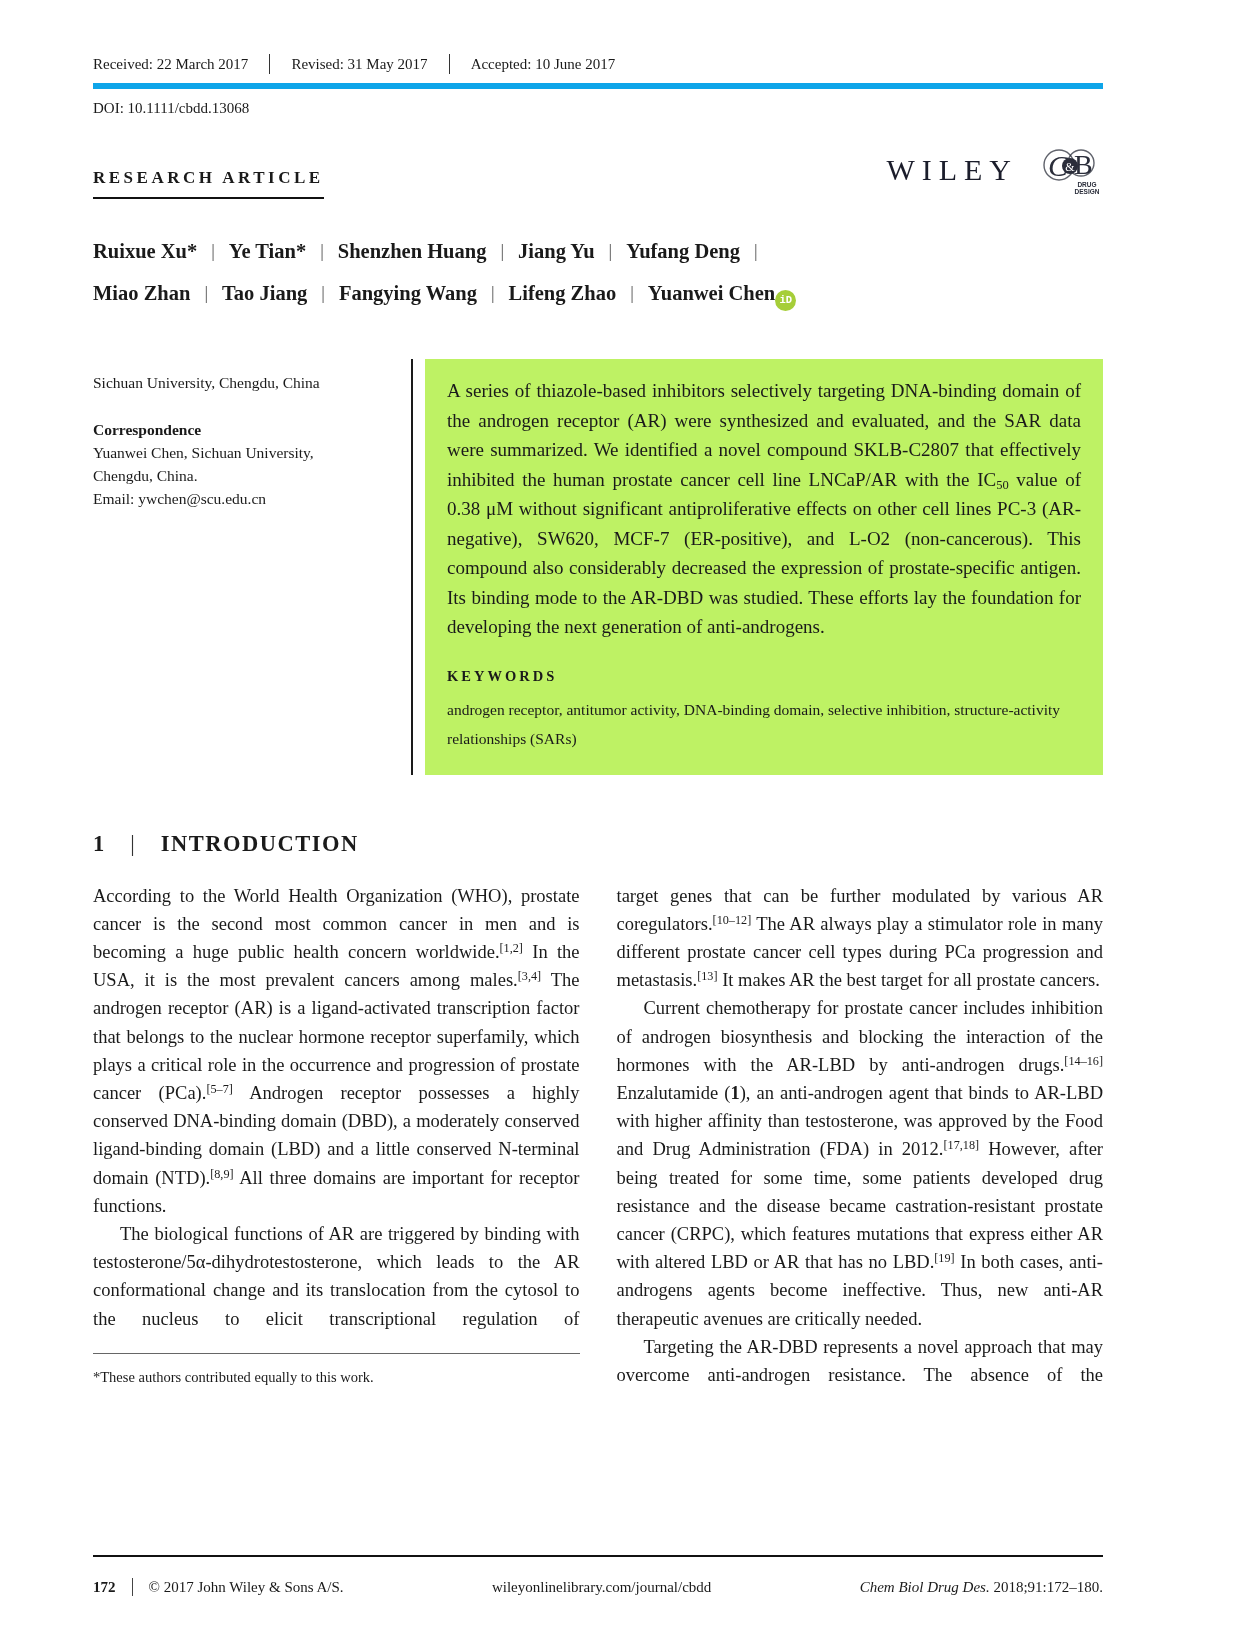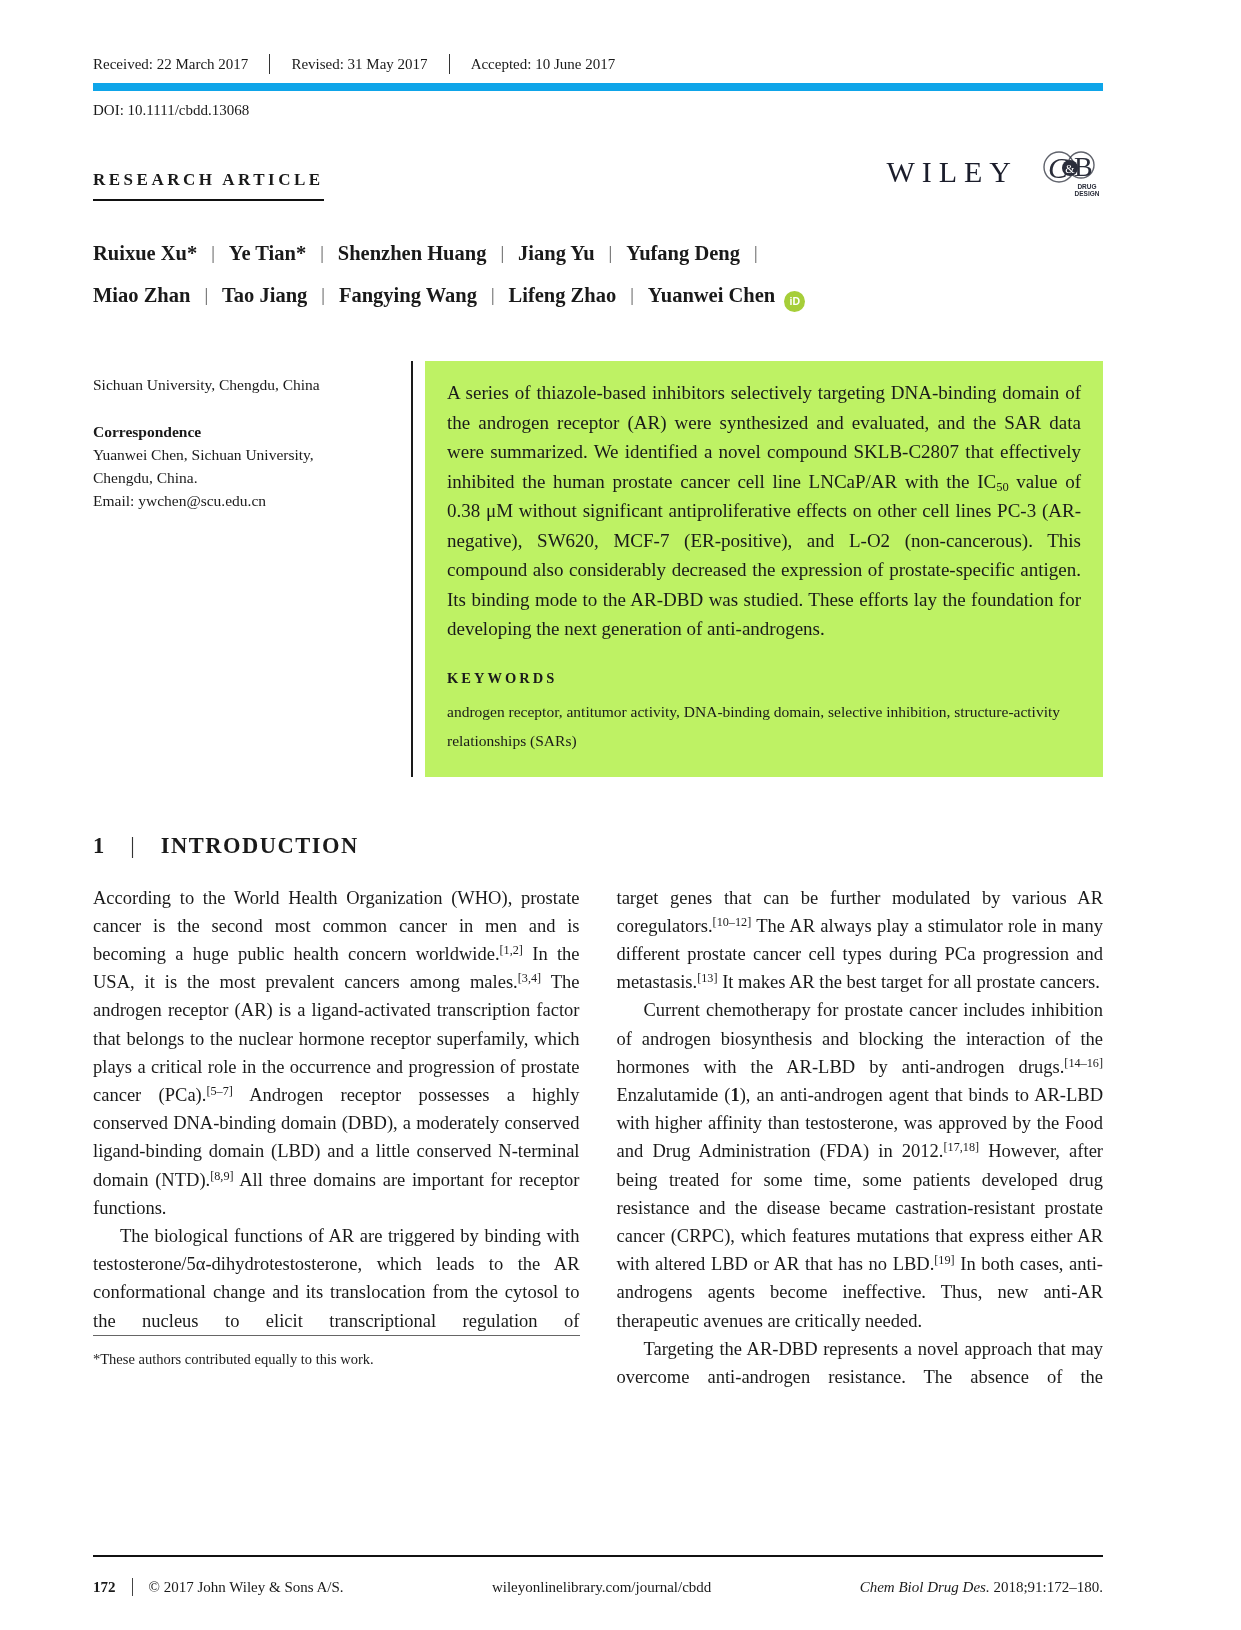--- a/index.html
+++ b/index.html
@@ -1,39 +1,39 @@
 <!DOCTYPE html>
 <html><head>
 <meta charset="utf-8">
 <style>
   * { margin: 0; padding: 0; box-sizing: border-box; }
   html, body { background: #fff; }
   body { width: 1241px; height: 1630px; font-family: "Liberation Serif", "DejaVu Serif", serif; color: #1a1a1a; }
   .page { position: relative; width: 1241px; height: 1630px; padding: 54px 138px 0 93px; overflow: hidden; background: #fff; }
 
   
-  .meta-row { display: flex; align-items: center; font-size: 15px; padding-bottom: 9px; border-bottom: 8px solid #0ea5e9; }
+  .meta-row { display: flex; align-items: center; font-size: 15px; padding-bottom: 9px; border-bottom: 6px solid #0ea5e9; }
   .v-sep { width: 0; border-left: 1.2px solid #333; height: 20px; margin: 0 21px; }
   .doi-line { margin-top: 11px; font-size: 15px; }
 
   
   .type-row { display: flex; justify-content: space-between; align-items: flex-end; margin-top: 26px; }
   .article-type { font-size: 17px; font-weight: bold; letter-spacing: 3.5px; border-bottom: 2px solid #111; padding-bottom: 9px; }
   .brand { display: flex; align-items: center; gap: 23px; margin-bottom: 2px; }
   .wiley { font-size: 30px; letter-spacing: 7px; color: #1b1d2b; font-weight: 500; }
 
   
   .title { margin-top: 38px; font-size: 33px; line-height: 48px; font-weight: bold; max-width: 985px; letter-spacing: 0.2px; }
 
   
   .authors { margin-top: 32px; font-size: 20.5px; font-weight: bold; line-height: 41px; }
   .author-sep { font-weight: 400; color: #555; margin: 0 14px; font-size: 18px; position: relative; top: -1px; }
   .orcid { display: inline-flex; width: 21px; height: 21px; border-radius: 50%; background: #a6ce39; color: #fff;
-           font-family: Liberation Sans, sans-serif; font-size: 10.5px; font-weight: bold;
-           align-items: center; justify-content: center; margin-left: 9px; vertical-align: -3px; }
+           font-family: Liberation Mono, monospace; font-size: 10.5px; font-weight: bold;
+           align-items: center; justify-content: center; vertical-align: -3px; }
 
   
   .abstract-row { display: flex; margin-top: 44px; }
   .side-info { width: 262px; font-size: 15.5px; line-height: 23px; padding-top: 12px; }
   .side-info .corr-head { font-weight: bold; margin-top: 24px; }
   .abstract-wrap { margin-left: auto; width: 692px; border-left: 2px solid #1a1a1a; padding-left: 12px; }
   .abstract-box { background: #bef264; padding: 17px 22px 22px 22px; }
   .abstract-text { font-size: 19px; line-height: 29.5px; text-align: justify; }
   .kw-head { margin-top: 26px; font-size: 14.5px; font-weight: bold; letter-spacing: 3px; }
   .kw-text { margin-top: 10px; font-size: 15.5px; line-height: 29px; }
@@ -45,21 +45,21 @@
   .section-head .label { letter-spacing: 1.5px; }
 
   
   .columns { display: flex; gap: 37px; margin-top: 25px; }
   .col { width: 487px; font-size: 18.5px; line-height: 28.2px; text-align: justify; }
   .col p.indent { text-indent: 27px; }
   .col p.cont { text-align-last: justify; }
   sup { font-size: 66%; line-height: 0; vertical-align: 6px; letter-spacing: 0; }
   sub { font-size: 66%; line-height: 0; vertical-align: -3px; }
 
-  .footnote { border-top: 1.2px solid #666; padding-top: 9px; font-size: 14.5px; }
+  .footnote { margin-top: 20px; border-top: 1.2px solid #666; padding-top: 9px; font-size: 14.5px; }
 
   
   .footer { position: absolute; left: 93px; right: 138px; bottom: 34px; border-top: 2px solid #111; padding-top: 21px;
             display: flex; align-items: center; font-size: 15px; }
   .footer .pageno { font-weight: bold; }
   .footer .f-sep { width: 0; border-left: 1.2px solid #444; height: 18px; margin: 0 16px; }
   .footer .center { flex: 1; text-align: center; }
   .footer .right i { font-style: italic; }
 </style>
 </head>

